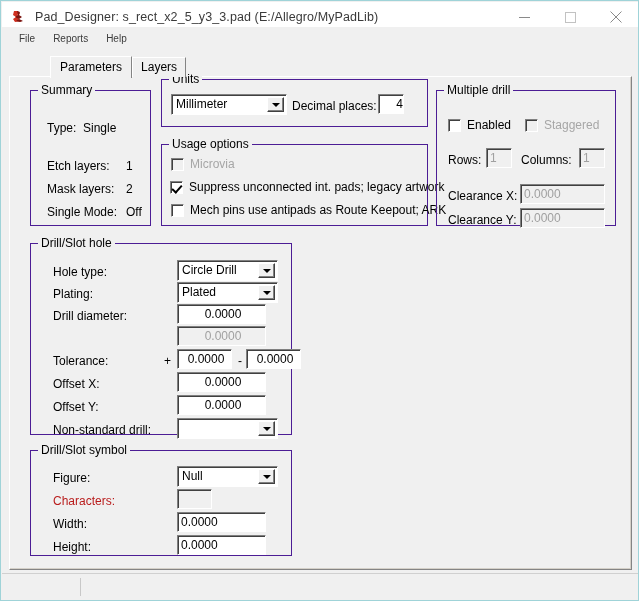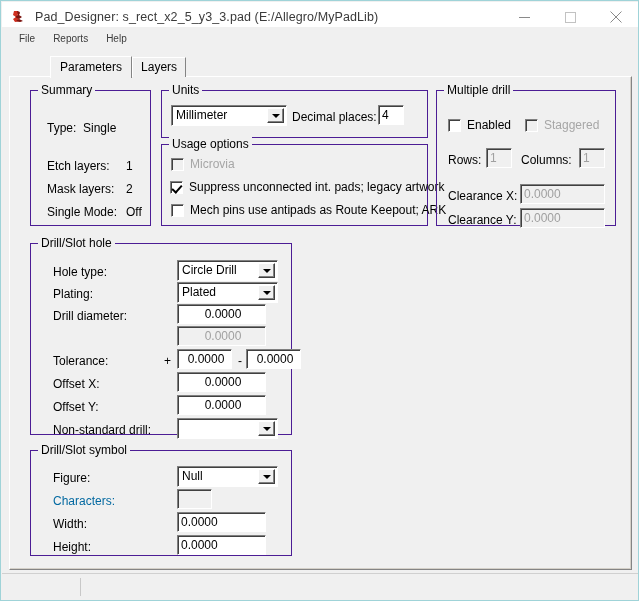--- a/index.html
+++ b/index.html
@@ -107,21 +107,21 @@
     font-size: 12px; color: #000;
     white-space: nowrap;
   }
 
   
   .lbl {
     position: absolute;
     font-size: 12px; color: #000;
     white-space: nowrap;
   }
-  .lbl.dim { color: #0369a1; }
+  .lbl.dim { color: #b91c1c; }
   .val {
     position: absolute;
     font-size: 12px; color: #000;
     white-space: nowrap;
   }
 
   
   .tinput {
     position: absolute;
     background: #ffffff;
@@ -284,21 +284,21 @@
       <div class="lbl" style="left:16px; top:68px;">Etch layers:</div>
       <div class="val" style="left:95px; top:68px;">1</div>
 
       <div class="lbl" style="left:16px; top:91px;">Mask layers:</div>
       <div class="val" style="left:95px; top:91px;">2</div>
 
       <div class="lbl" style="left:16px; top:114px;">Single Mode:</div>
       <div class="val" style="left:95px; top:114px;">Off</div>
     </div>
 
-    <div class="group" style="left:151px; top:13px; width:267px; height:48px;">
+    <div class="group" style="left:151px; top:2px; width:267px; height:48px;text-align:right;">
       <div class="glegend">Units</div>
 
       <div class="combo" style="left:9px; top:14px; width:116px; height:21px;">
         <div class="ctext">Millimeter</div>
         <div class="cbtn">
           <span class="arrow-down"></span>
         </div>
       </div>
 
       <div class="lbl" style="left:130px; top:19px;">Decimal places:</div>

